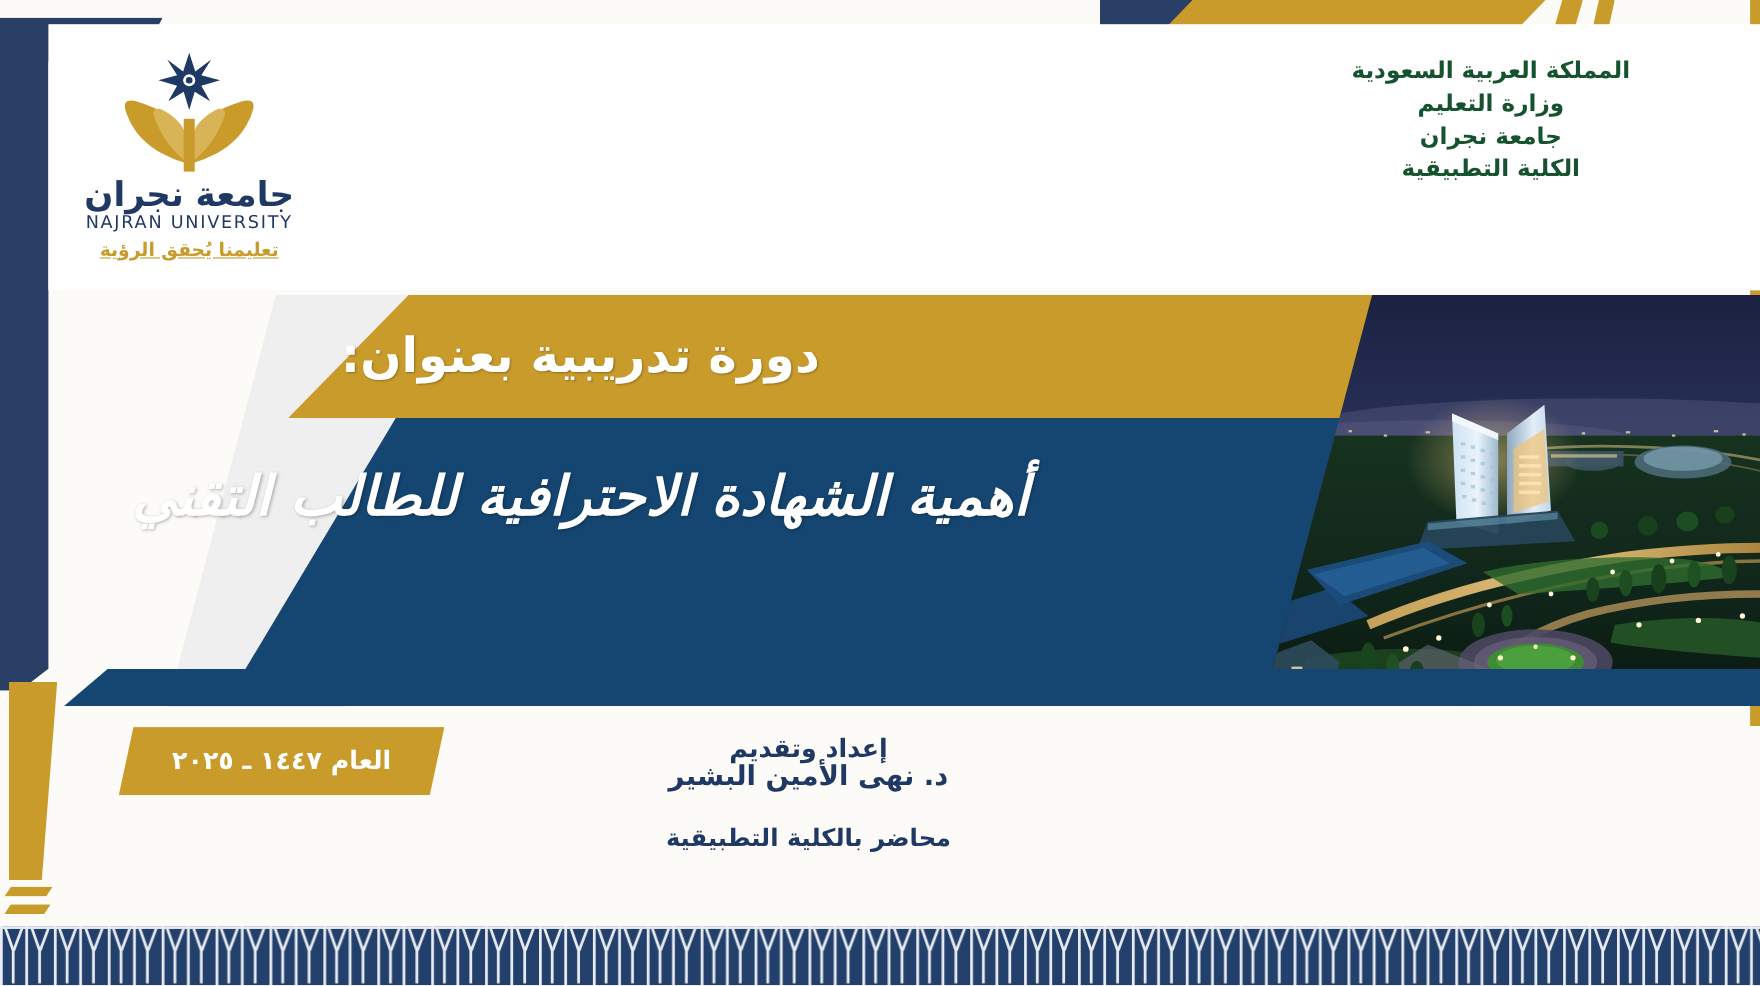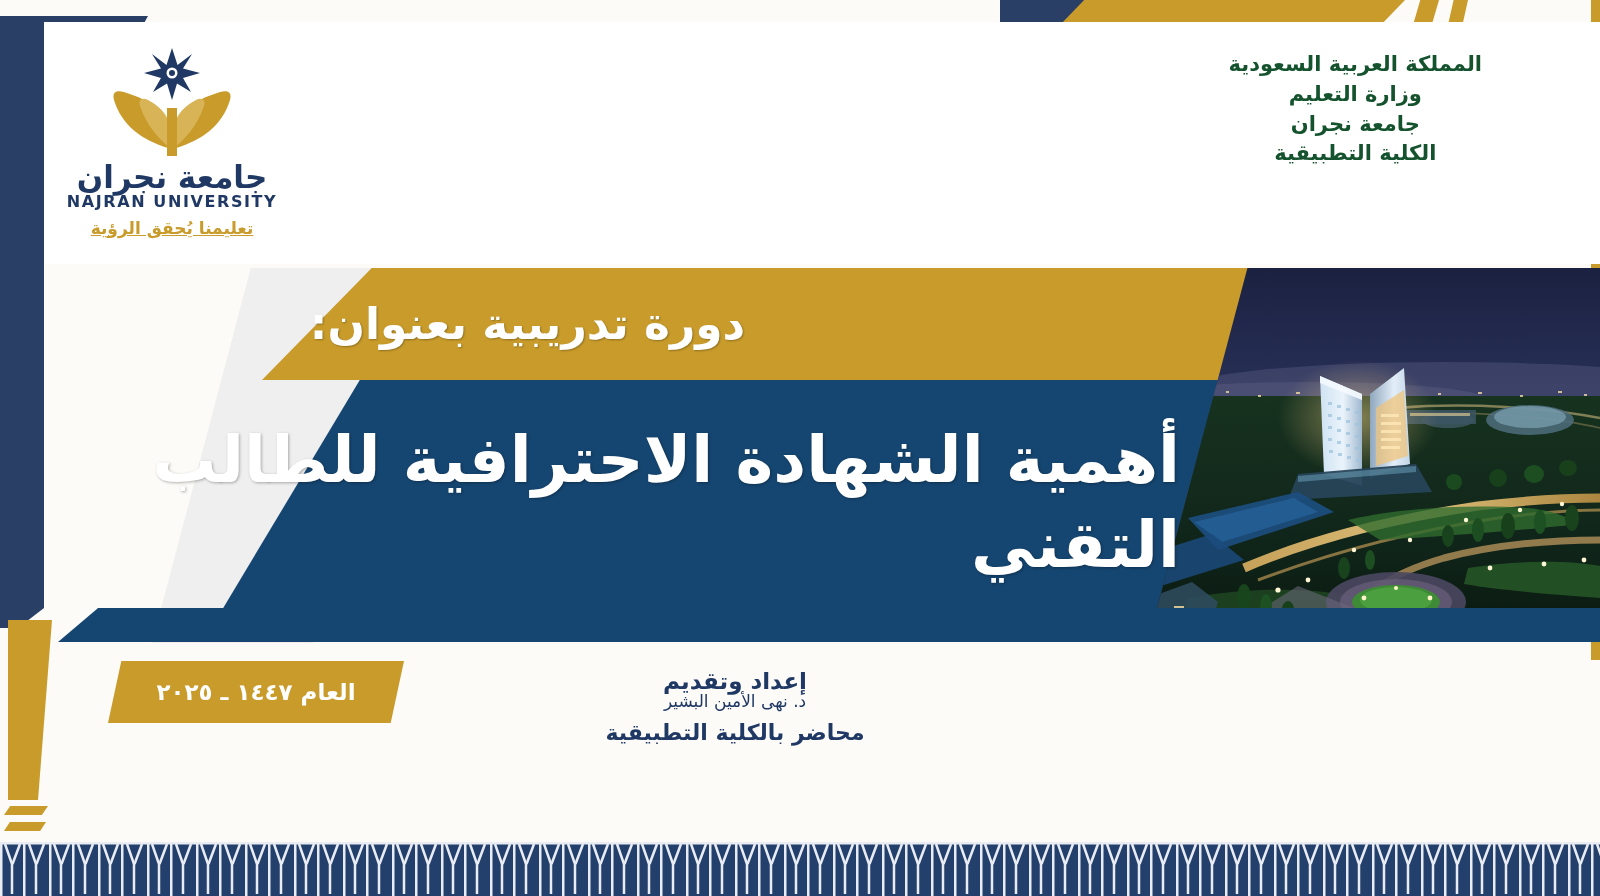--- a/index.html
+++ b/index.html
@@ -96,21 +96,21 @@
   .logo-ar {
     font-size: 31px;
     font-weight: 700;
     color: #1F3864;
     letter-spacing: 0px;
     line-height: 1;
     margin-top: 2px;
   }
   .logo-en {
     font-size: 16px;
-    font-weight: 700;
+    font-weight: 400;
     color: #1F3864;
     letter-spacing: 1.6px;
     line-height: 1.1;
     direction: ltr;
   }
   .logo-tag {
     font-size: 17px;
     font-weight: 700;
     color: #C89B2B;
     margin-top: 9px;
@@ -178,26 +178,27 @@
     color: #FFFFFF;
     font-size: 44px;
     font-weight: 700;
     line-height: 1.15;
     text-shadow: 1px 1px 2px rgba(0,0,0,.28);
   }
   .title-main {
     position: absolute;
     top: 418px; left: 120px;
     width: 1060px;
-    text-align: right;
+    text-align: left;
     color: #FFFFFF;
-    font-size: 64px;
+    font-size: 50px;
     font-weight: 700;
     line-height: 1.33;
     text-shadow: 1px 1px 3px rgba(0,0,0,.3);
+    font-style: italic;
   }
 
   
   .year-badge {
     position: absolute;
     top: 661px; left: 108px;
     width: 296px; height: 62px;
     background: #C89B2B;
     clip-path: polygon(4.5% 0, 100% 0, 95.5% 100%, 0 100%);
     display: flex;
@@ -218,24 +219,24 @@
     width: 1470px;
     text-align: center;
     color: #1F3864;
   }
   .presenter .p-role {
     font-size: 23px;
     font-weight: 700;
     line-height: 1;
   }
   .presenter .p-name {
-    font-size: 17px;
-    font-weight: 400;
+    font-size: 25px;
+    font-weight: 700;
     line-height: 1;
-    margin-bottom: 12px;
+    margin-bottom: 34px;
   }
   .presenter .p-title {
     font-size: 22px;
     font-weight: 700;
     line-height: 1;
   }
 
   
   .bottom-border {
     position: absolute;

